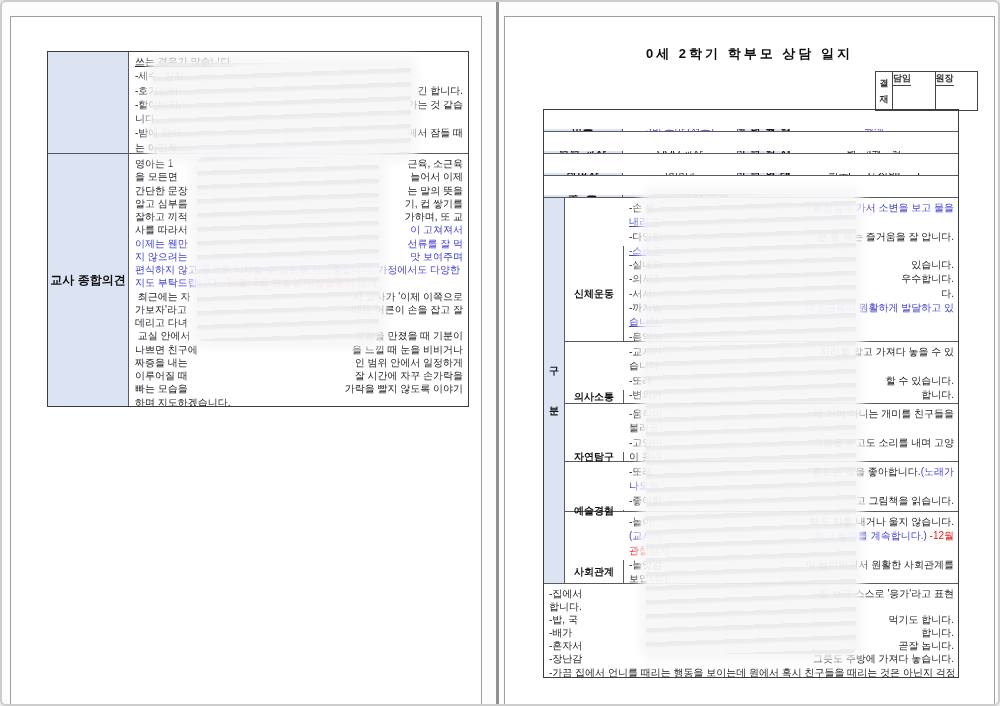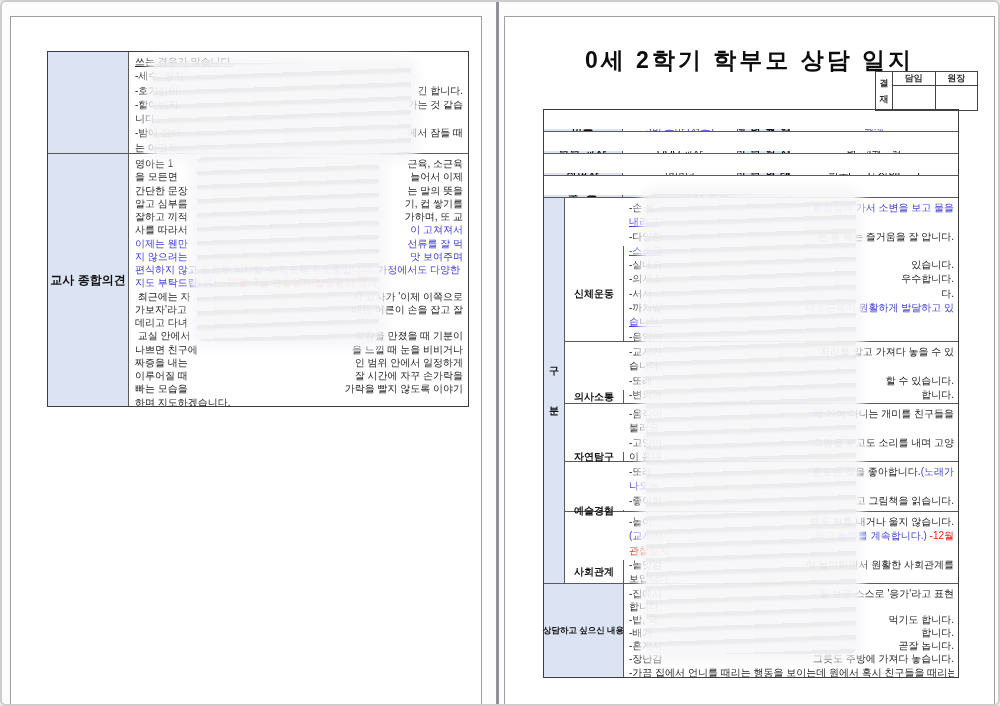--- a/index.html
+++ b/index.html
@@ -23,26 +23,26 @@
 
   
   .ltable{position:absolute;left:36px;top:34px;width:420px;border:1.5px solid #3c3c3c;}
   .lrow{display:flex;border-bottom:1px solid #5a5a5a;}
   .lrow:last-child{border-bottom:none;}
   .lcell-label{width:80px;flex:none;background:var(--accent);border-right:1px solid #5a5a5a;
                display:flex;align-items:center;justify-content:center;font-size:12px;font-weight:bold;color:#111;}
   .lcell-content{flex:1;padding:3px 5px 0 6px;overflow:hidden;}
 
   
-  .title{position:absolute;left:0;top:28px;width:100%;text-align:center;font-size:23px;font-weight:bold;
+  .title{position:absolute;left:0;top:28px;width:100%;text-align:center;font-size:13px;font-weight:bold;
          color:#0d0d0d;letter-spacing:3px;}
   .approval{position:absolute;left:370px;top:54px;width:101px;height:38px;border:1px solid #444;display:flex;font-size:9px;color:#333;}
   .ap-stamp{width:16px;flex:none;border-right:1px solid #444;display:flex;flex-direction:column;
             align-items:center;justify-content:center;gap:3px;font-weight:bold;}
-  .ap-col{flex:1;display:flex;flex-direction:column;}
+  .ap-col{flex:1;display:flex;flex-direction:row;}
   .ap-col + .ap-col{border-left:1px solid #444;}
   .ap-h{height:13px;flex:none;border-bottom:1px solid #444;text-align:center;line-height:13px;font-weight:bold;}
   .ap-b{flex:1;}
 
   .rtable{position:absolute;left:38px;top:92px;width:414px;border:1.5px solid #3c3c3c;font-size:10px;}
   .irow{display:flex;height:21px;border-bottom:1px solid #5a5a5a;}
   .cell{display:flex;align-items:center;justify-content:center;overflow:hidden;white-space:pre;margin-top:19px;}
   .cell.hd{background:var(--accent);font-weight:bold;color:#111;letter-spacing:1px;}
   .cell.bd{border-right:1px solid #5a5a5a;}
   .w1{width:78px;flex:none;} .w2{width:114px;flex:none;} .w3{width:51px;flex:none;} .w4{flex:1;font-family:Liberation Serif, serif;}
@@ -216,21 +216,20 @@
                 <div class="tline"><span class="seg-b">(교사가</span><span class="gap"></span><span class="seg-b">하고 놀이를 계속합니다.) </span><span class="seg-r">-12월</span></div>
                 <div class="tline"><span class="seg-r">관찰일지</span><span class="gap"></span></div>
                 <div class="tline"><span class="seg-k">-놀잇감</span><span class="gap"></span><span class="seg-k">이 놀이하면서 원활한 사회관계를</span></div>
                 <div class="tline"><span class="seg-k">보입니다.</span><span class="gap"></span></div>
               </div>
           </div>
         </div>
       </div>
 
       <div class="consult-row">
-        <div class="consult-label">상담하고 싶으신 내용</div>
         <div class="sec-content lh132">
             <div class="tline"><span class="seg-k">-집에서</span><span class="gap"></span><span class="seg-k">잘 보고 스스로 '응가'라고 표현</span></div>
             <div class="tline"><span class="seg-k">합니다.</span></div>
             <div class="tline"><span class="seg-k">-밥, 국</span><span class="gap"></span><span class="seg-k">먹기도 합니다.</span></div>
             <div class="tline"><span class="seg-k">-배가</span><span class="gap"></span><span class="seg-k">합니다.</span></div>
             <div class="tline"><span class="seg-k">-혼자서</span><span class="gap"></span><span class="seg-k">곧잘 놉니다.</span></div>
             <div class="tline"><span class="seg-k">-장난감</span><span class="gap"></span><span class="seg-k">그릇도 주방에 가져다 놓습니다.</span></div>
             <div class="tline"><span class="seg-k">-가끔 집에서 언니를 때리는 행동을 보이는데 원에서 혹시 친구들을 때리는 것은 아닌지 걱정입니다.</span></div>
           </div>
       </div>

